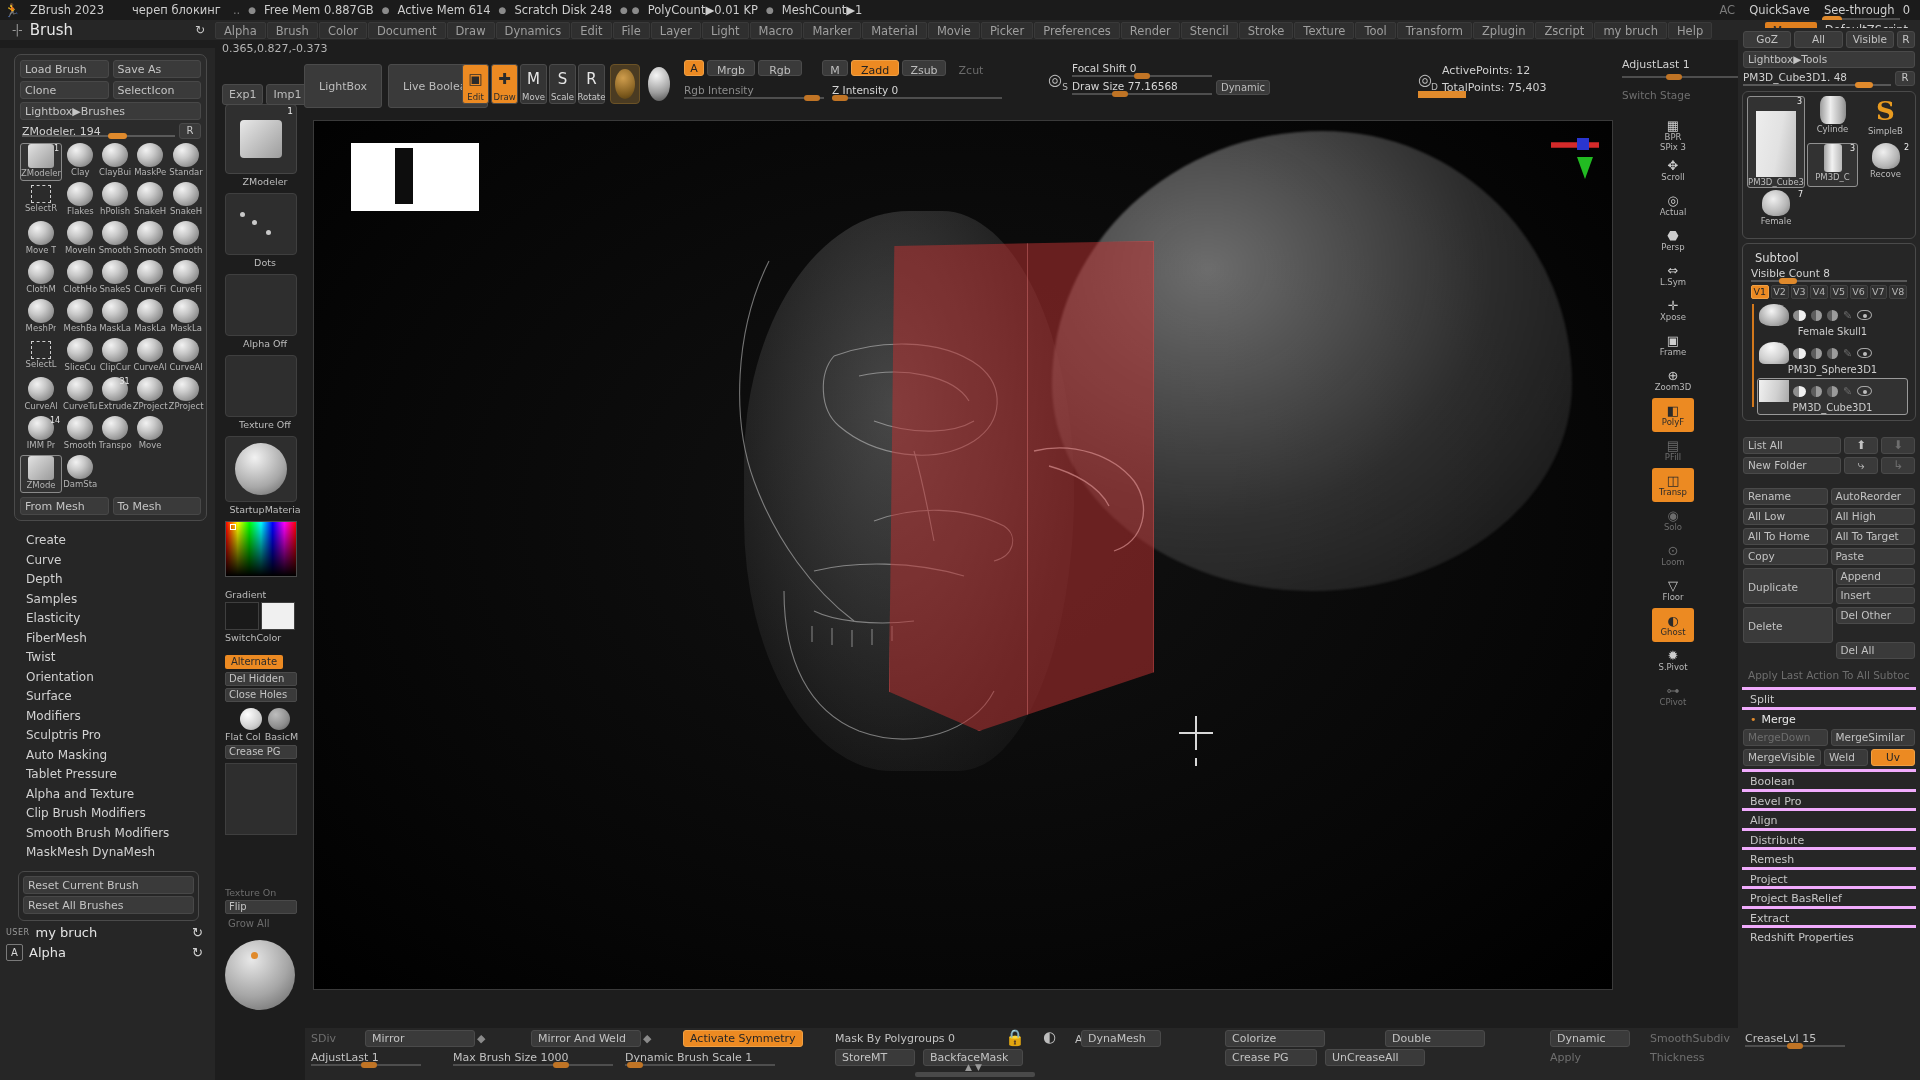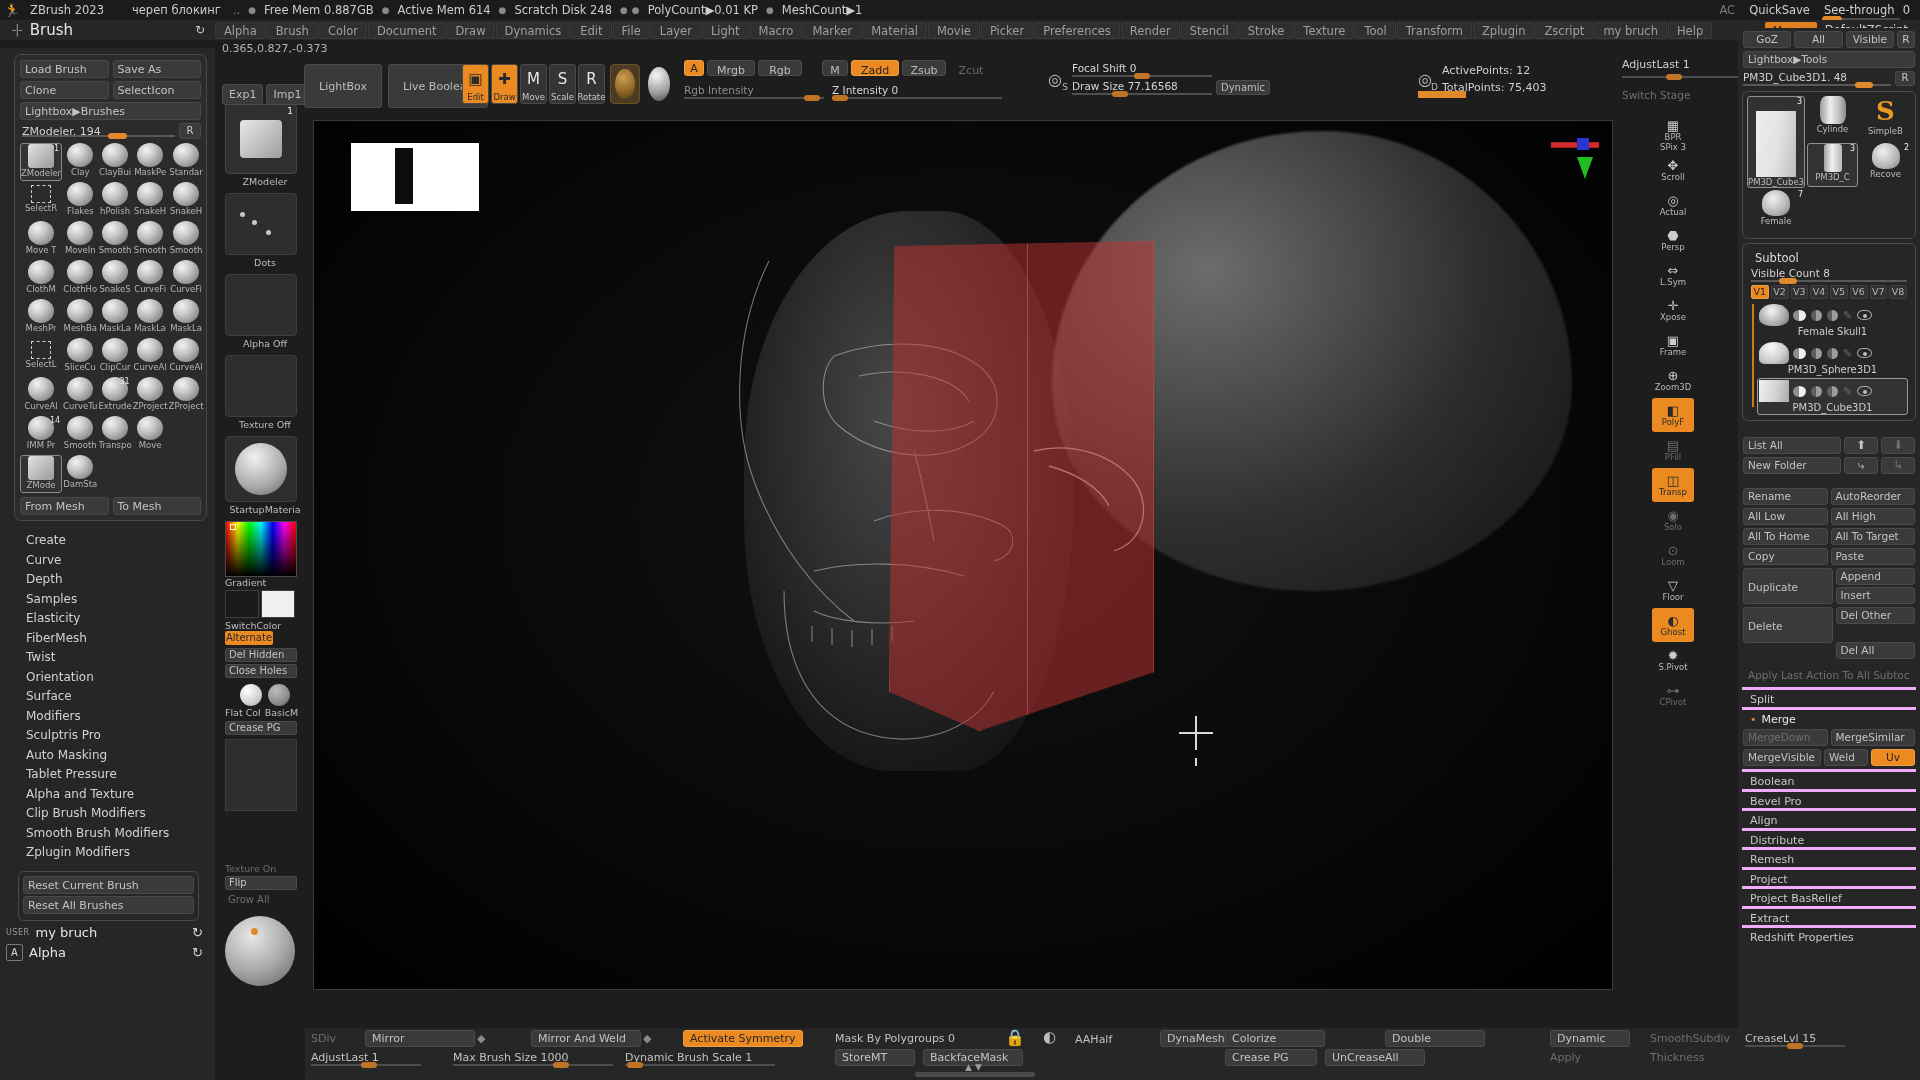--- a/index.html
+++ b/index.html
@@ -522,21 +522,21 @@
       <div class="navitem">Twist</div>
       <div class="navitem">Orientation</div>
       <div class="navitem">Surface</div>
       <div class="navitem">Modifiers</div>
       <div class="navitem">Sculptris Pro</div>
       <div class="navitem">Auto Masking</div>
       <div class="navitem">Tablet Pressure</div>
       <div class="navitem">Alpha and Texture</div>
       <div class="navitem">Clip Brush Modifiers</div>
       <div class="navitem">Smooth Brush Modifiers</div>
-      <div class="navitem">Zplugin Modifiers</div>
+      <div class="navitem">MaskMesh DynaMesh</div>
     </div>
 
     <div class="resetbox">
       <div class="zbtn full">Reset Current Brush</div>
       <div class="zbtn full">Reset All Brushes</div>
     </div>
 
     <div class="userrow">
       <span class="user-tag">USER</span>
       <span class="user-name">my bruch</span>
@@ -575,29 +575,29 @@
       <span style="width:52px;height:52px;border-radius:50%;background:radial-gradient(circle at 38% 28%,#f2f2f2,#a8a8a8 60%,#5d5d5d);"></span>
     </div>
     <div style="font-size:9.5px;color:#bdbdbd;text-align:center;margin-top:2px;">StartupMateria</div>
 
     <div style="width:72px;height:56px;margin-top:6px;position:relative;border:1px solid #4a4a4a;">
       <span style="position:absolute;inset:0;background:
         linear-gradient(to bottom, rgba(255,255,255,0), rgba(0,0,0,1)),
         linear-gradient(to right, #f00,#ff0,#0f0,#0ff,#00f,#f0f,#f00);"></span>
       <span style="position:absolute;left:4px;top:2px;width:6px;height:6px;border:1px solid #fff;"></span>
     </div>
-    <div style="font-size:9.5px;color:#bdbdbd;margin-top:0;">Gradient</div>
+    <div style="font-size:9.5px;color:#bdbdbd;margin-top:12px;">Gradient</div>
 
     <div style="display:flex;gap:2px;margin-top:2px;">
       <span style="width:34px;height:28px;background:#1a1a1a;border:1px solid #3f3f3f;"></span>
       <span style="width:34px;height:28px;background:#f0f0f0;border:1px solid #3f3f3f;"></span>
     </div>
     <div style="font-size:9.5px;color:#bdbdbd;margin-top:2px;">SwitchColor</div>
 
-    <div style="width:48px;background:#ec8a22;color:#2a2a2a;font-size:10px;text-align:center;border-radius:2px;margin-top:0;height:14px;line-height:13px;">Alternate</div>
+    <div style="width:58px;background:#ec8a22;color:#2a2a2a;font-size:10px;text-align:center;border-radius:2px;margin-top:12px;height:14px;line-height:13px;">Alternate</div>
     <div style="width:72px;background:#3a3a3a;border:1px solid #4a4a4a;color:#c3c3c3;font-size:10px;border-radius:2px;margin-top:3px;height:14px;line-height:12px;padding-left:3px;">Del Hidden</div>
     <div style="width:72px;background:#3a3a3a;border:1px solid #4a4a4a;color:#c3c3c3;font-size:10px;border-radius:2px;margin-top:2px;height:14px;line-height:12px;padding-left:3px;">Close Holes</div>
 
     <div style="display:flex;gap:6px;margin-top:6px;align-items:center;justify-content:center;">
       <span style="width:22px;height:22px;border-radius:50%;background:radial-gradient(circle at 35% 30%,#fff,#d0d0d0 60%,#9a9a9a);"></span>
       <span style="width:22px;height:22px;border-radius:50%;background:radial-gradient(circle at 35% 30%,#bdbdbd,#8d8d8d 60%,#5a5a5a);"></span>
     </div>
     <div style="display:flex;gap:4px;font-size:9.5px;color:#bdbdbd;margin-top:1px;">
       <span>Flat Col</span>
       <span>BasicM</span>
@@ -1038,21 +1038,21 @@
     <span class="bb-btn" style="left:226px; top:2px; width:110px;">Mirror And Weld</span>
     <span class="bb-item" style="left:338px; top:4px; color:#8a8a8a;">◆</span>
     <span class="bb-btn on" style="left:378px; top:2px; width:120px;">Activate Symmetry</span>
     <span class="bb-item" style="left:530px; top:4px;">
       <span>Mask By Polygroups</span>
       <span>0</span>
     </span>
     <span class="bb-item" style="left:700px; top:0px; font-size:16px; color:#bdbdbd;">🔒</span>
     <span class="bb-item" style="left:738px; top:0px; font-size:15px; color:#bdbdbd;">◐</span>
     <span class="bb-item" style="left:770px; top:5px;">AAHalf</span>
-    <span class="bb-btn" style="left:855px; top:2px; width:80px;">DynaMesh</span>
+    <span class="bb-btn" style="left:776px; top:2px; width:80px;">DynaMesh</span>
     <span class="bb-btn" style="left:920px; top:2px; width:100px;">Colorize</span>
     <span class="bb-btn" style="left:1080px; top:2px; width:100px;">Double</span>
     <span class="bb-btn" style="left:1245px; top:2px; width:80px;">Dynamic</span>
     <span class="bb-item dimtxt" style="left:1345px; top:4px; color:#6f6f6f;">SmoothSubdiv</span>
     <span class="bb-item" style="left:1440px; top:4px;">
       <span>CreaseLvl</span>
       <span>15</span>
     </span>
     <span class="bb-slider" style="left:1440px; top:17px; width:100px;"></span>
     <span class="bb-knob" style="left:1482px; top:15px;"></span>

